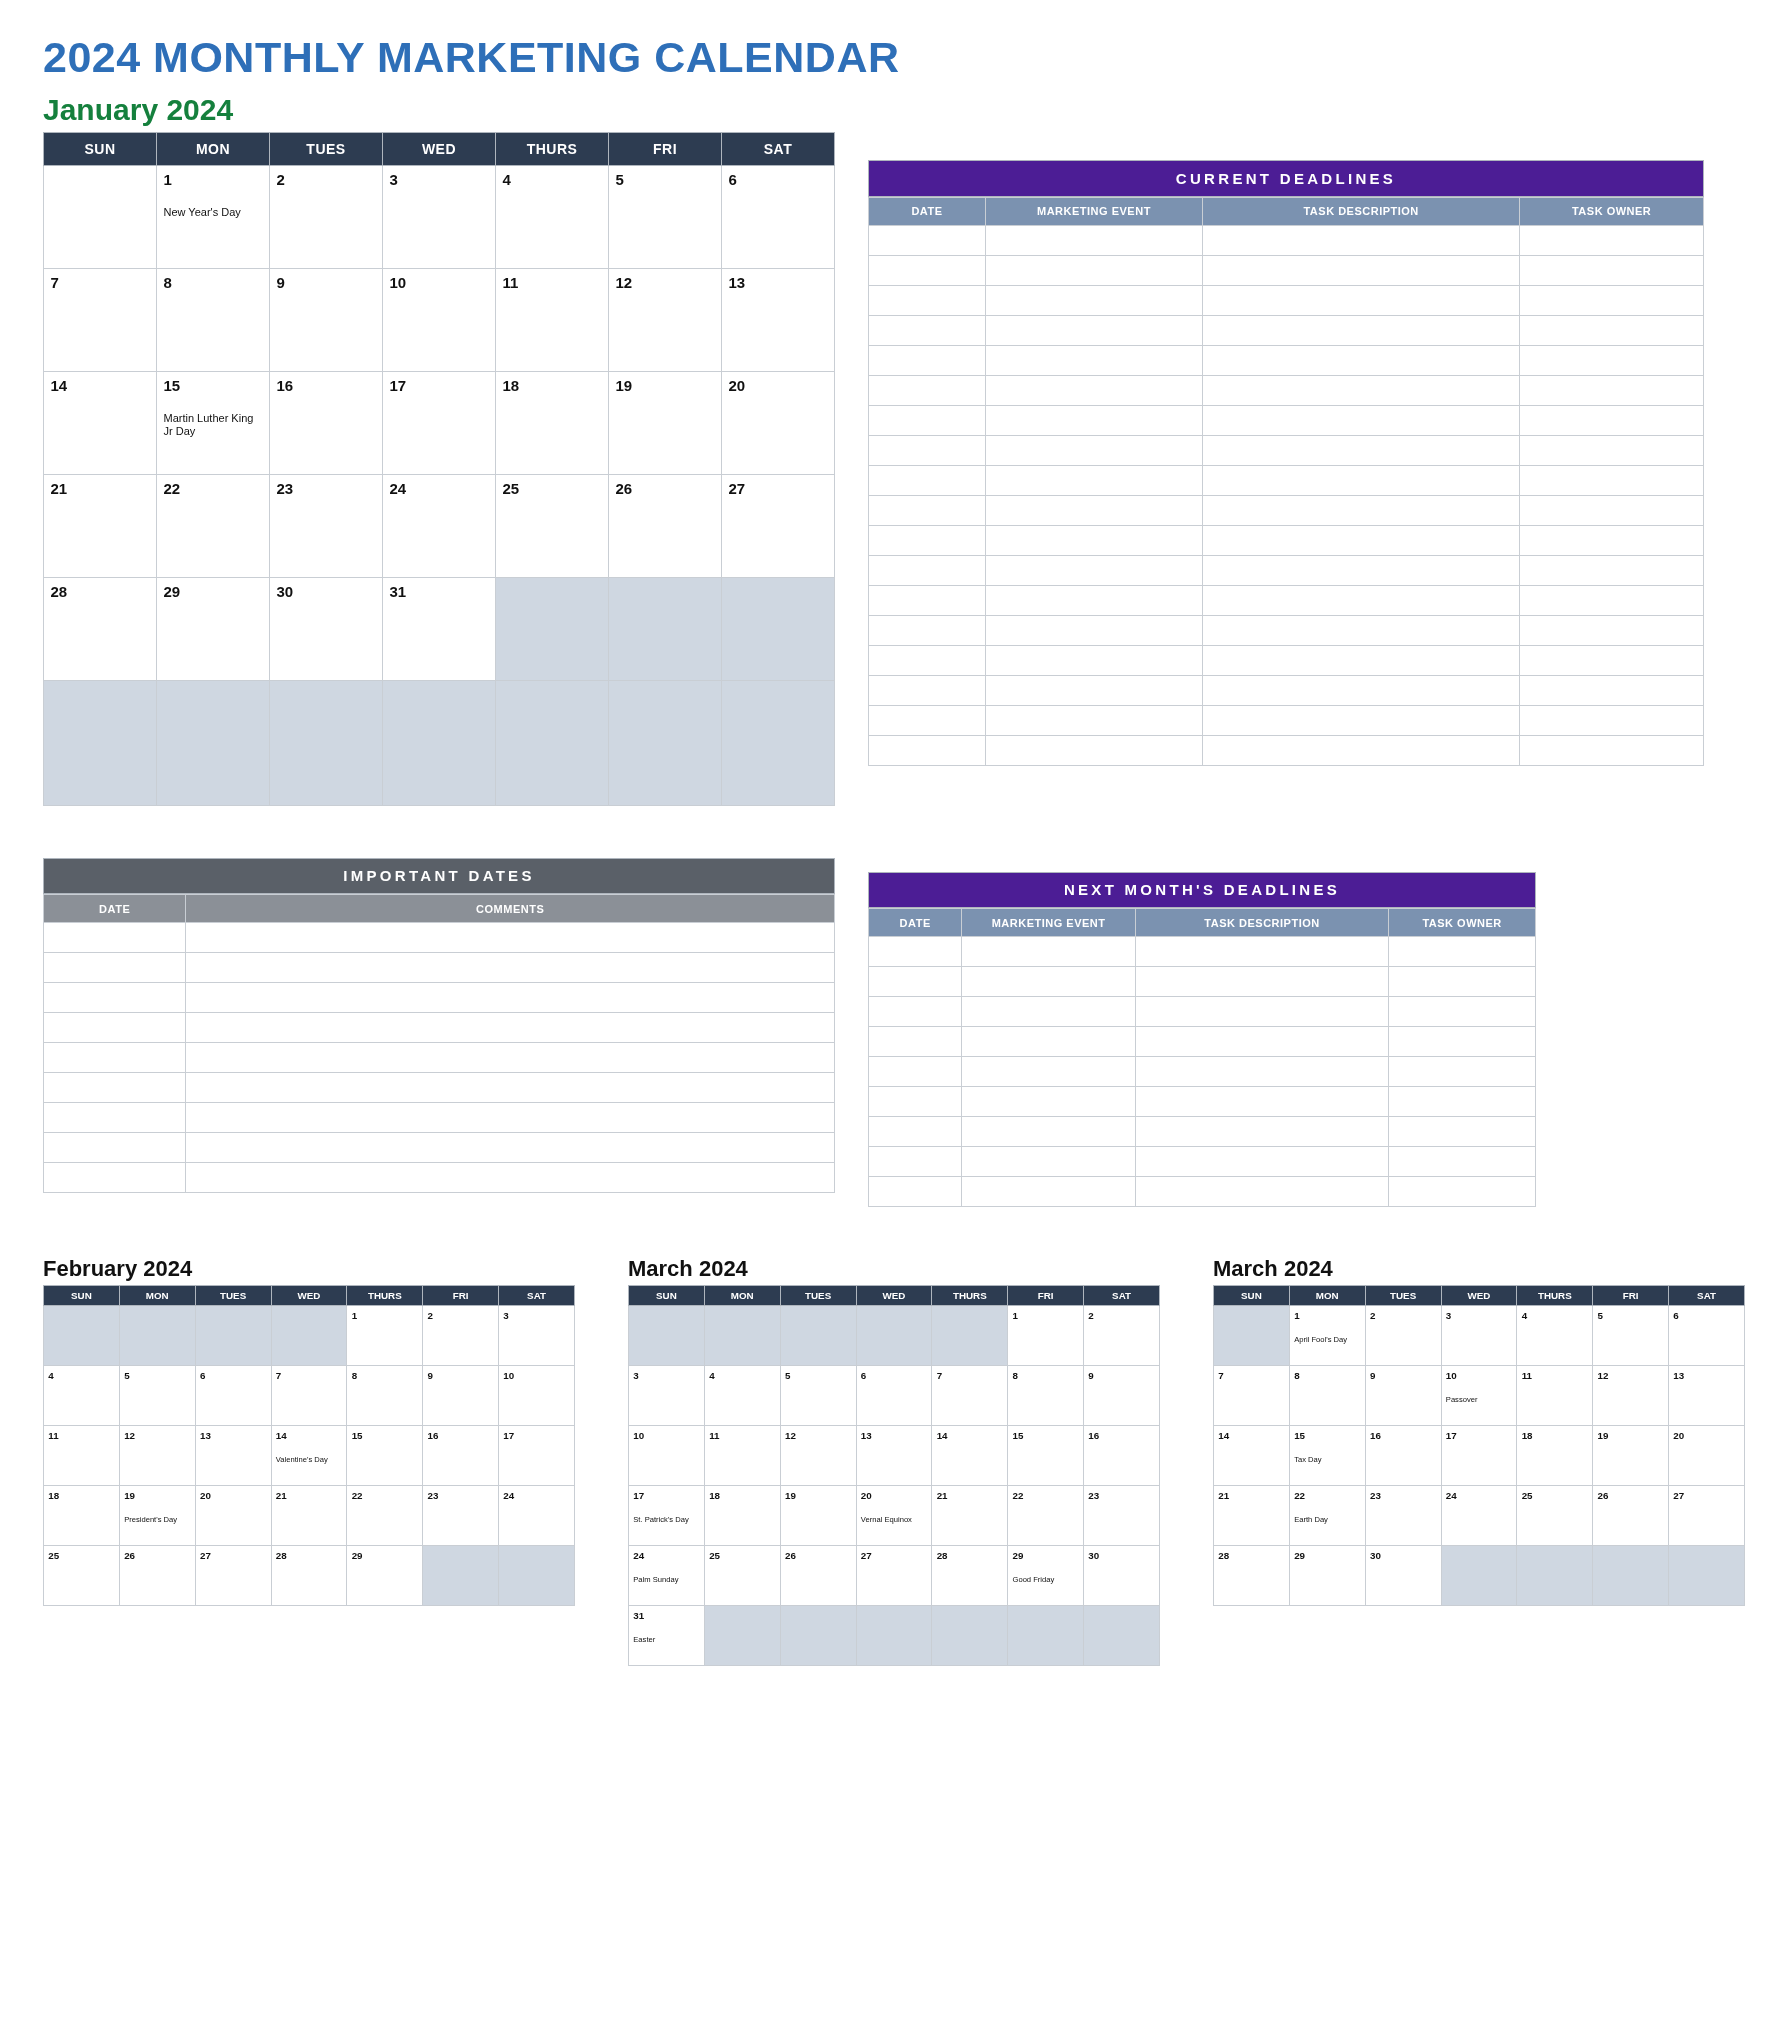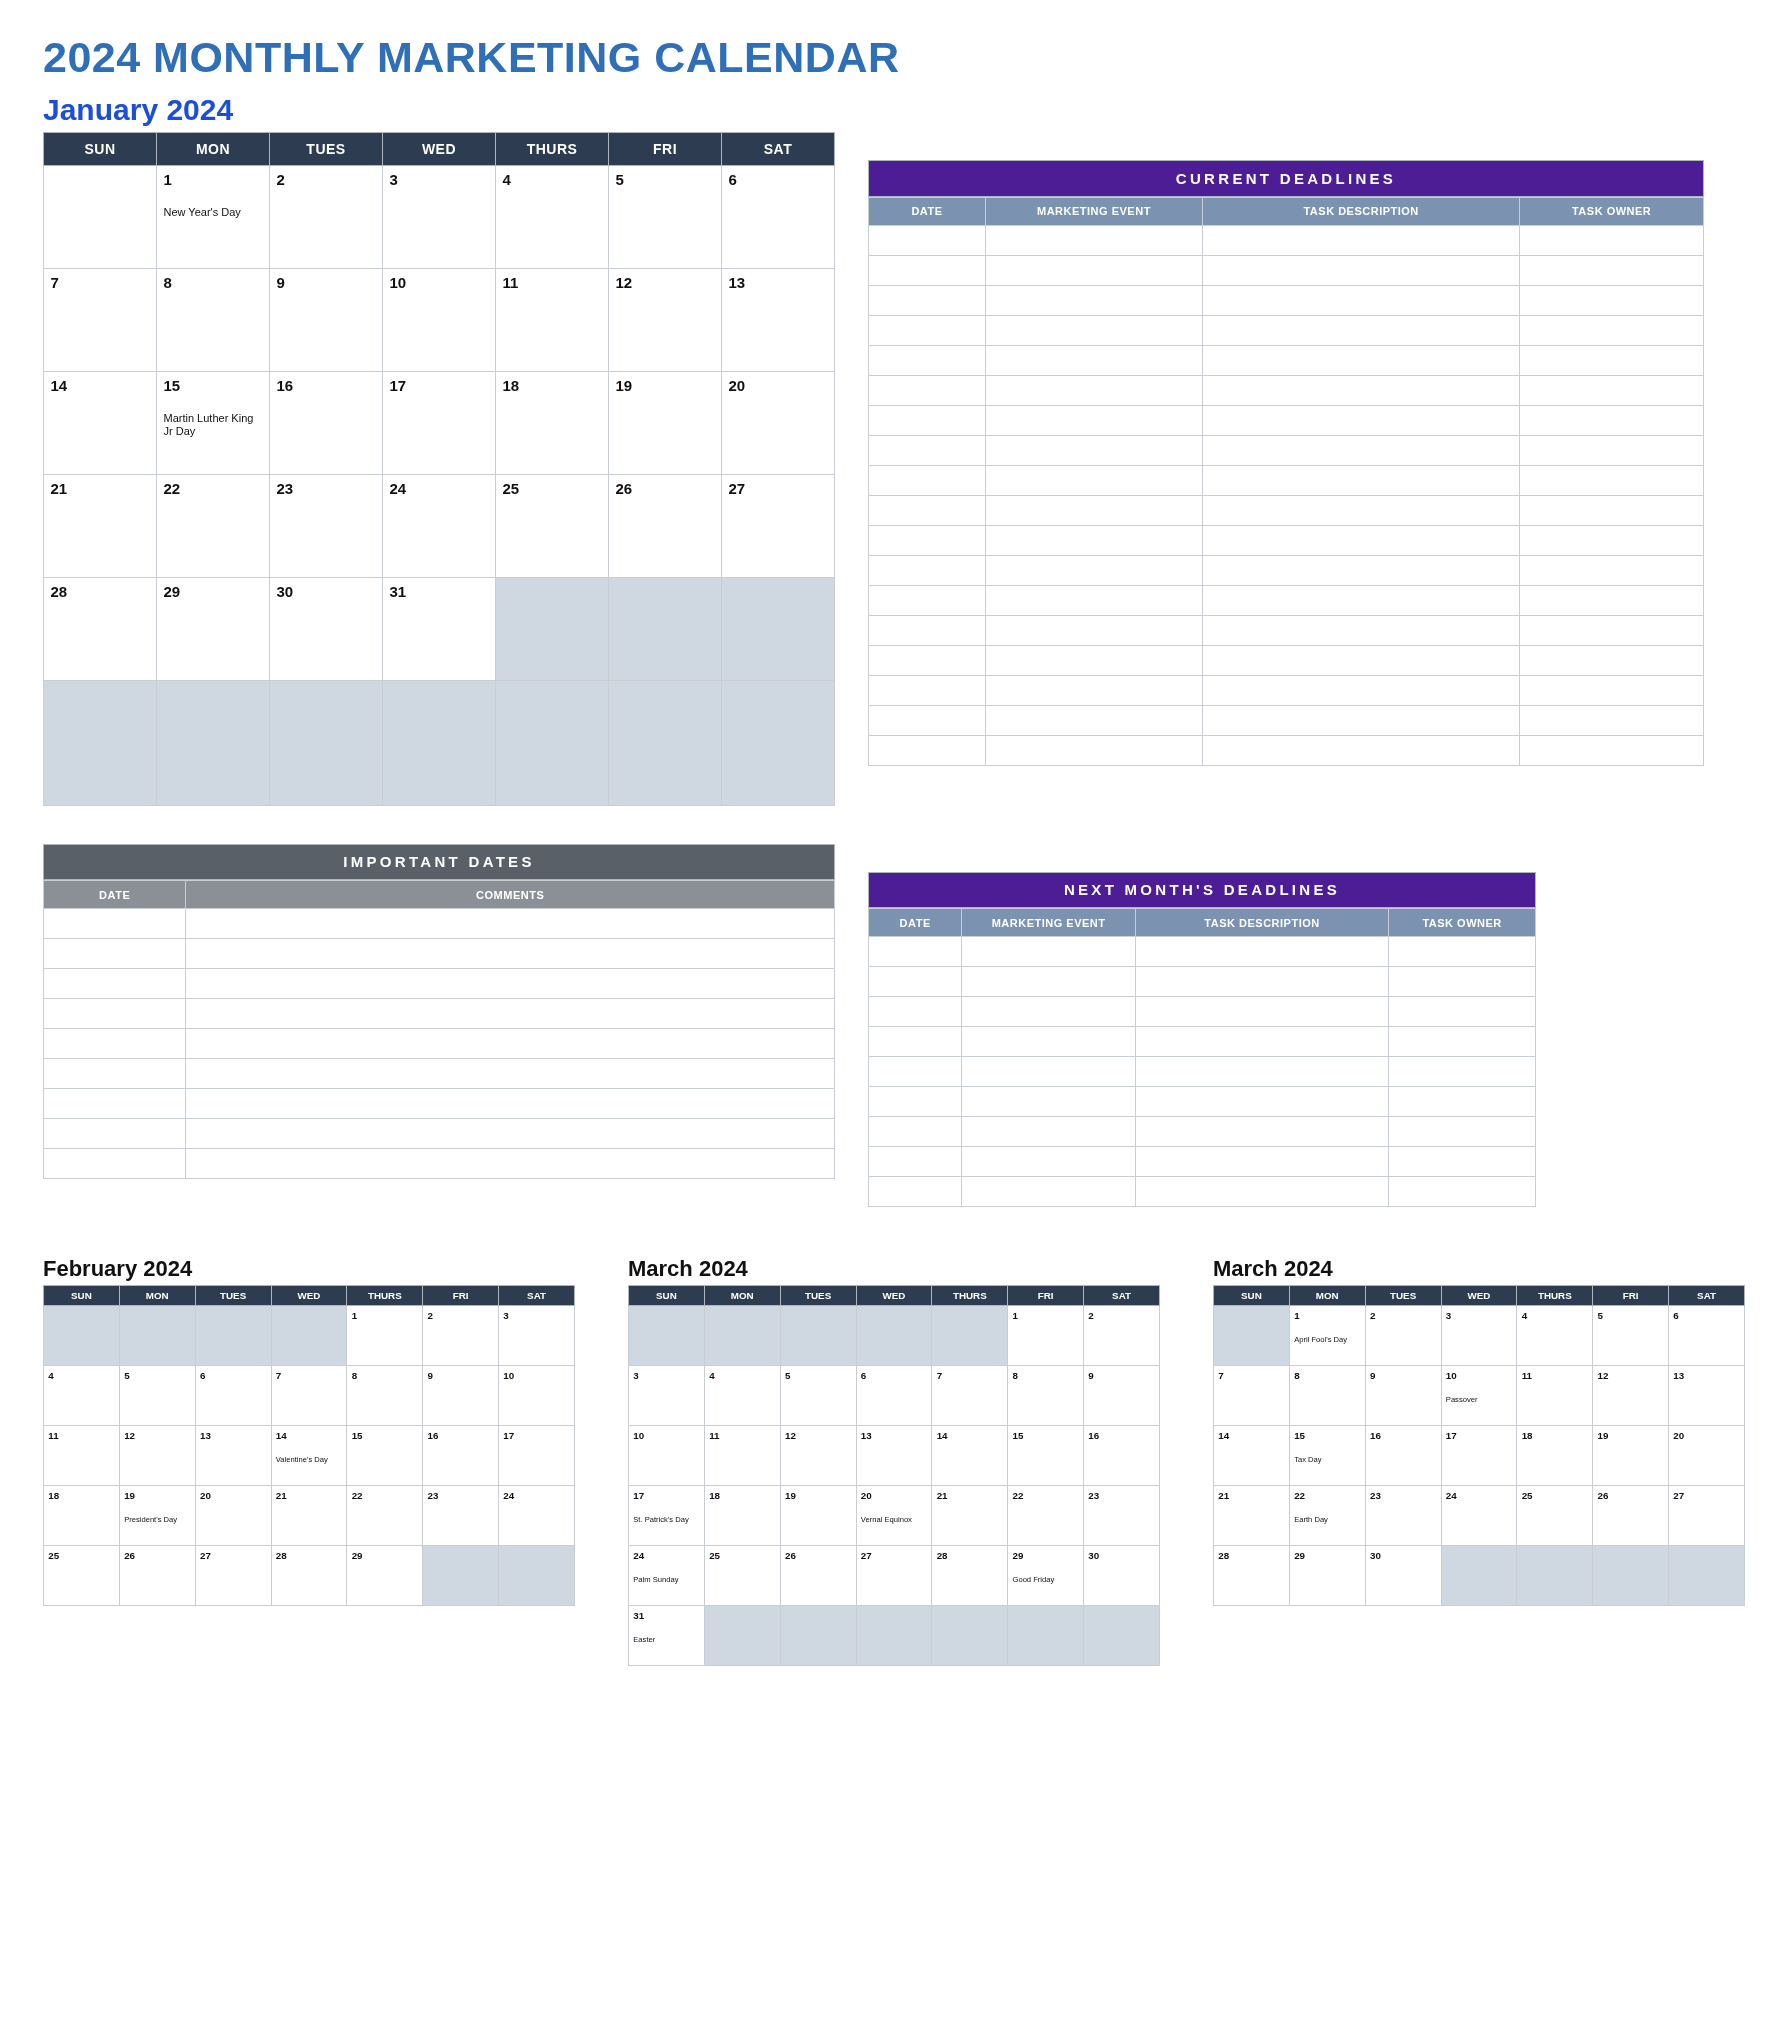--- a/index.html
+++ b/index.html
@@ -14,21 +14,21 @@
   h1.page-title {
     font-size: 43px;
     font-weight: 800;
     color: #2e6fb8;
     letter-spacing: 0.5px;
     margin: 0 0 11px 0;
   }
   h2.month-title {
     font-size: 30px;
     font-weight: 700;
-    color: #1d4ed8;
+    color: #15803d;
     margin: 5.4px 0 5.4px 0;
   }
   h3.mini-month-title {
     font-size: 22px;
     font-weight: 700;
     color: #111;
     margin: 5.4px 0 3.3px 0;
   }
 
   
@@ -101,21 +101,21 @@
   }
   .sub-blue th { background: #7b92b0; }
   .sub-gray th { background: #8b9097; }
   table.panel-table td {
     border: 0.5px solid #c9ced4;
     height: 30px;
     background: #fff;
   }
 
   
-  .mid-row { display: flex; gap: 33px; margin-top: 38px; }
+  .mid-row { display: flex; gap: 33px; margin-top: 38px; align-items: center; }
   .mid-panel { width: 792px; }
   .mid-panel-wide { width: 668px; }
 
   
   .mini-row { display: flex; gap: 53px; margin-top: 43px; }
   .mini-col { width: 532px; }
   table.mini {
     border-collapse: collapse;
     width: 100%;
     table-layout: fixed;

